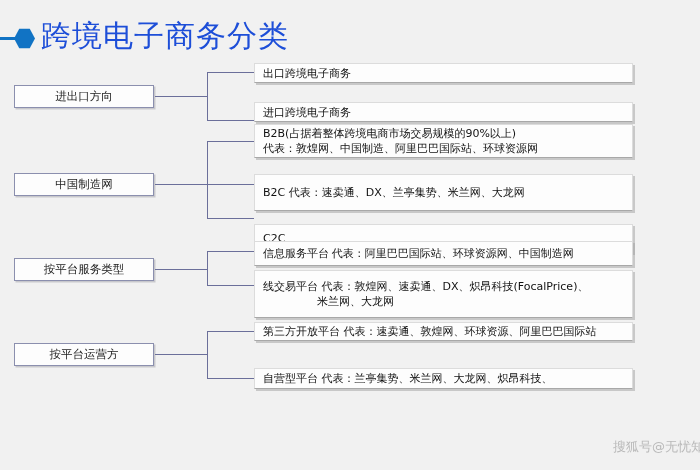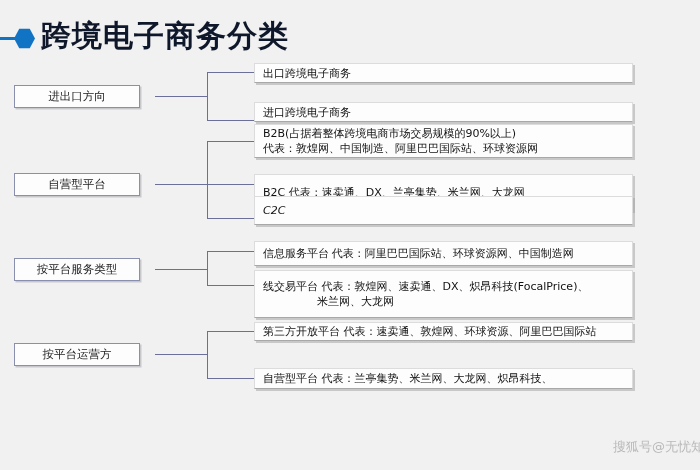--- a/index.html
+++ b/index.html
@@ -16,29 +16,29 @@
     position: absolute; left: 0; top: 37px; width: 18px; height: 3px;
     background: #1173c4;
   }
   .hdr-hex {
     position: absolute; left: 14px; top: 28px; width: 21px; height: 21px;
     background: #1173c4;
     clip-path: polygon(25% 3%, 75% 3%, 100% 50%, 75% 97%, 25% 97%, 0% 50%);
   }
   .hdr-title {
     position: absolute; left: 41px; top: 16px;
-    font-size: 30px; font-weight: bold; letter-spacing: 1px;
-    color: #0f172a; white-space: nowrap;
+    font-size: 30px; font-weight: normal; letter-spacing: 1px;
+    color: #1d4ed8; white-space: nowrap;
     font-family: "DejaVu Sans", "Liberation Sans", sans-serif;
   }
 
   
   .cat-box {
     position: absolute;
-    width: 126px; height: 23px;
+    width: 140px; height: 23px;
     background: #fdfdfd;
     border: 1px solid #8b8fae;
     display: flex; align-items: center; justify-content: center;
     font-size: 11.5px; color: #222; white-space: nowrap;
     box-shadow: 1.5px 1.5px 0 rgba(150,150,160,.45);
     font-family: Liberation Sans, sans-serif;
   }
 
   
   .leaf-box {
@@ -82,35 +82,35 @@
   <div class="conn h" style="left:207px; top:72px; width:47px;"></div>
   <div class="conn h" style="left:207px; top:120px; width:47px;"></div>
 
   <div class="leaf-box" style="top:63px; height:20px;">
     <div>出口跨境电子商务</div>
   </div>
   <div class="leaf-box" style="top:102px; height:20px;">
     <div>进口跨境电子商务</div>
   </div>
 
-  <div class="cat-box" style="left:14px; top:173px;">自营型平台</div>
+  <div class="cat-box" style="left:14px; top:173px;">中国制造网</div>
   <div class="conn h" style="left:155px; top:184px; width:53px;"></div>
   <div class="conn v" style="left:207px; top:141px; height:77px;"></div>
   <div class="conn h" style="left:207px; top:141px; width:47px;"></div>
   <div class="conn h" style="left:207px; top:184px; width:47px;"></div>
   <div class="conn h" style="left:207px; top:218px; width:47px;"></div>
 
   <div class="leaf-box" style="top:124px; height:34px;">
     <div>B2B(占据着整体跨境电商市场交易规模的90%以上)</div>
     <div>代表：敦煌网、中国制造、阿里巴巴国际站、环球资源网</div>
   </div>
   <div class="leaf-box" style="top:174px; height:37px;">
     <div>B2C  代表：速卖通、DX、兰亭集势、米兰网、大龙网</div>
   </div>
-  <div class="leaf-box" style="top:196px; height:29px;font-style:italic;">
+  <div class="leaf-box" style="top:224px; height:29px;">
     <div>C2C</div>
   </div>
 
   <div class="cat-box" style="left:14px; top:258px;text-align:center;">按平台服务类型</div>
   <div class="conn h" style="left:155px; top:269px; width:53px;"></div>
   <div class="conn v" style="left:207px; top:251px; height:34px;"></div>
   <div class="conn h" style="left:207px; top:251px; width:47px;"></div>
   <div class="conn h" style="left:207px; top:285px; width:47px;"></div>
 
   <div class="leaf-box" style="top:241px; height:25px;font-family:Liberation Serif, serif;">

